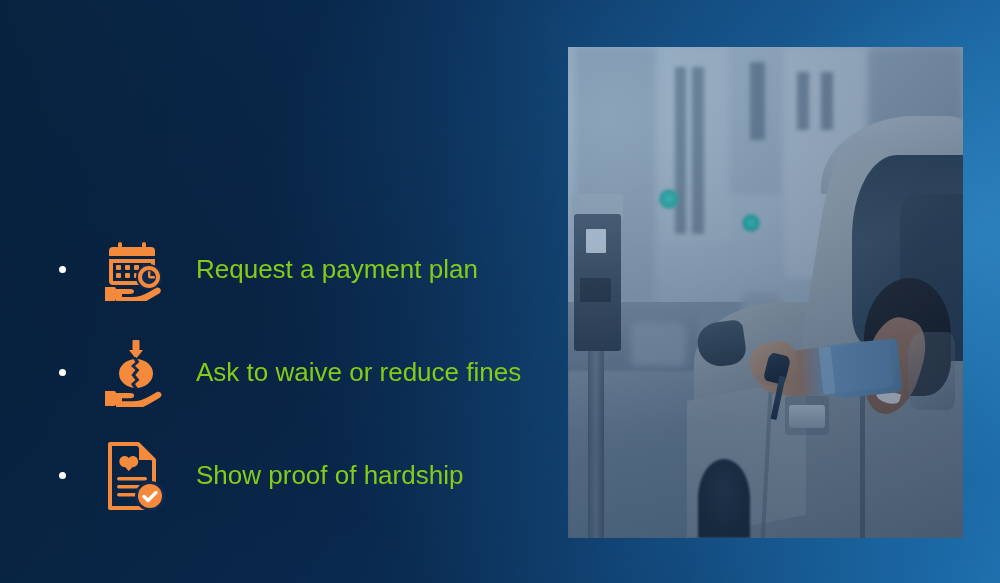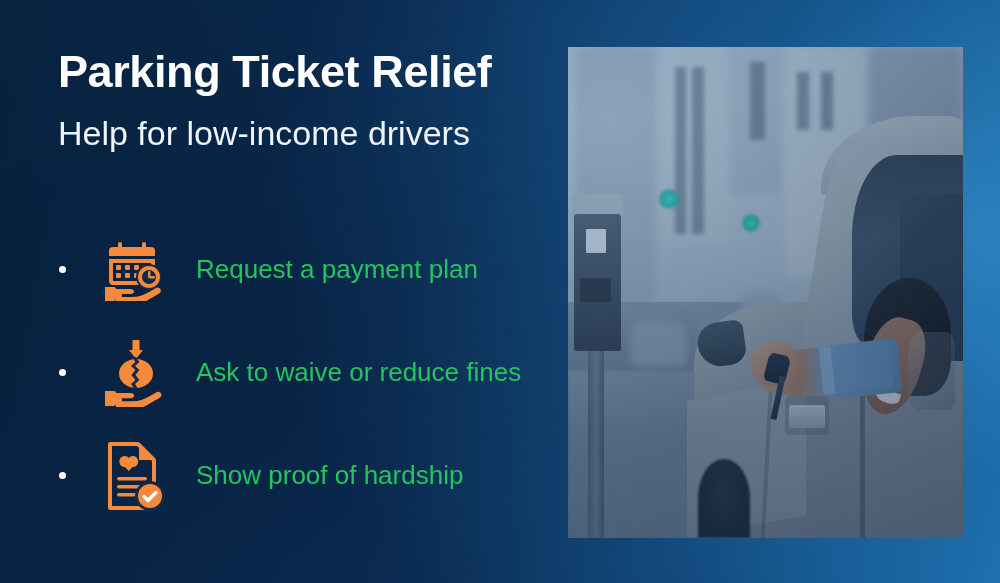--- a/index.html
+++ b/index.html
@@ -79,21 +79,21 @@
     flex: 0 0 auto;
     width: 72px;
     height: 78px;
     margin-left: 34px;
     display: flex;
     align-items: center;
     justify-content: center;
   }
   .bullet-icon svg { display: block; }
   .bullet-label {
-    color: #22c55e;
+    color: #84cc16;
     font-size: 26px;
     line-height: 1.2;
     margin-left: 24px;
     white-space: nowrap;
   }
 
   
   #photo {
     position: absolute;
     left: 568px;
@@ -321,24 +321,20 @@
   }
 </style>
 </head>
 <body>
 
 <div id="slide">
 
   <div id="bg-base" class="ph-layer"></div>
   <div id="bg-vignette" class="ph-layer"></div>
 
-  <div id="left-col">
-    <h1 id="title">Parking Ticket Relief</h1>
-    <h2 id="subtitle">Help for low-income drivers</h2>
-  </div>
 
   <div id="bullets">
 
     <div class="bullet-row">
       <span class="bullet-dot"></span>
       <span class="bullet-icon">
         <svg width="66" height="62" viewBox="0 0 66 62" fill="none">
           <g fill="#F58A3C">
             <rect x="15" y="3" width="4" height="9" rx="2"></rect>
             <rect x="39" y="3" width="4" height="9" rx="2"></rect>

